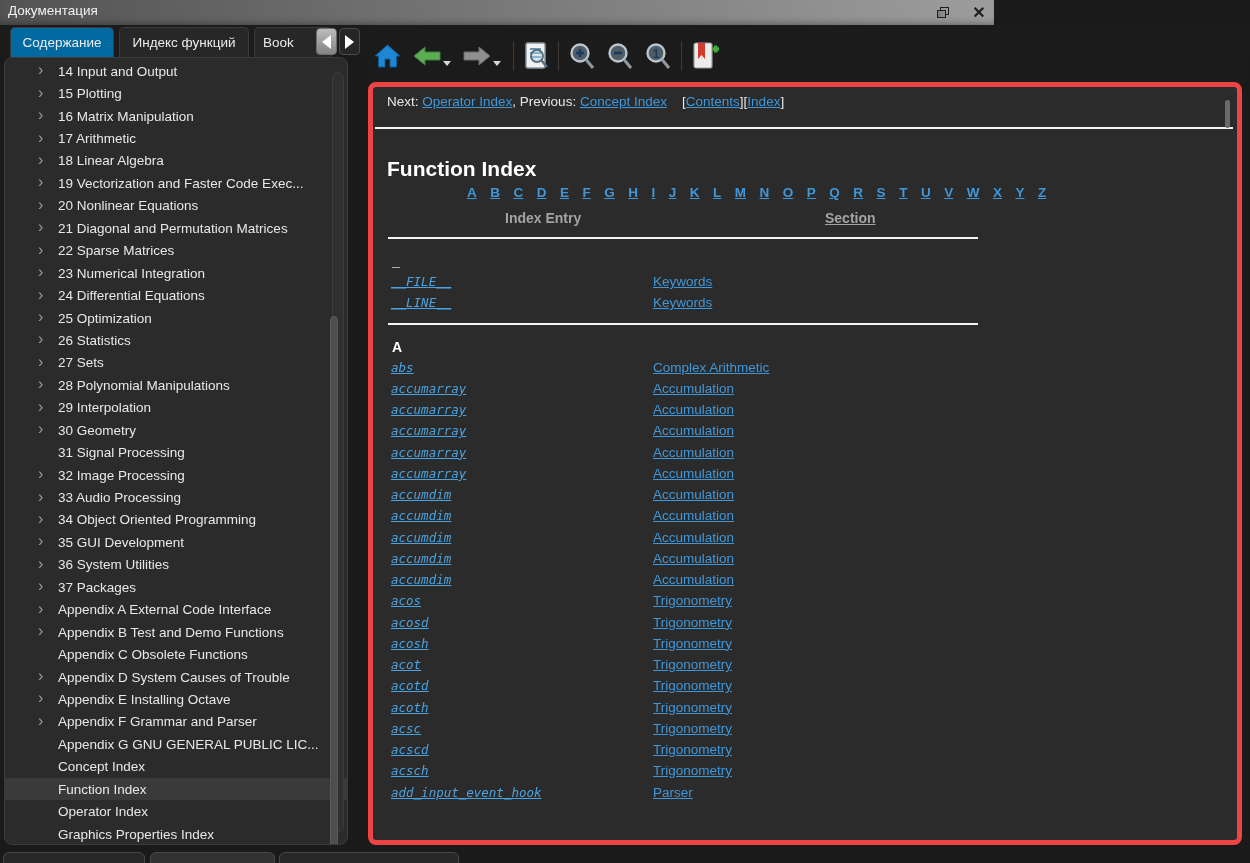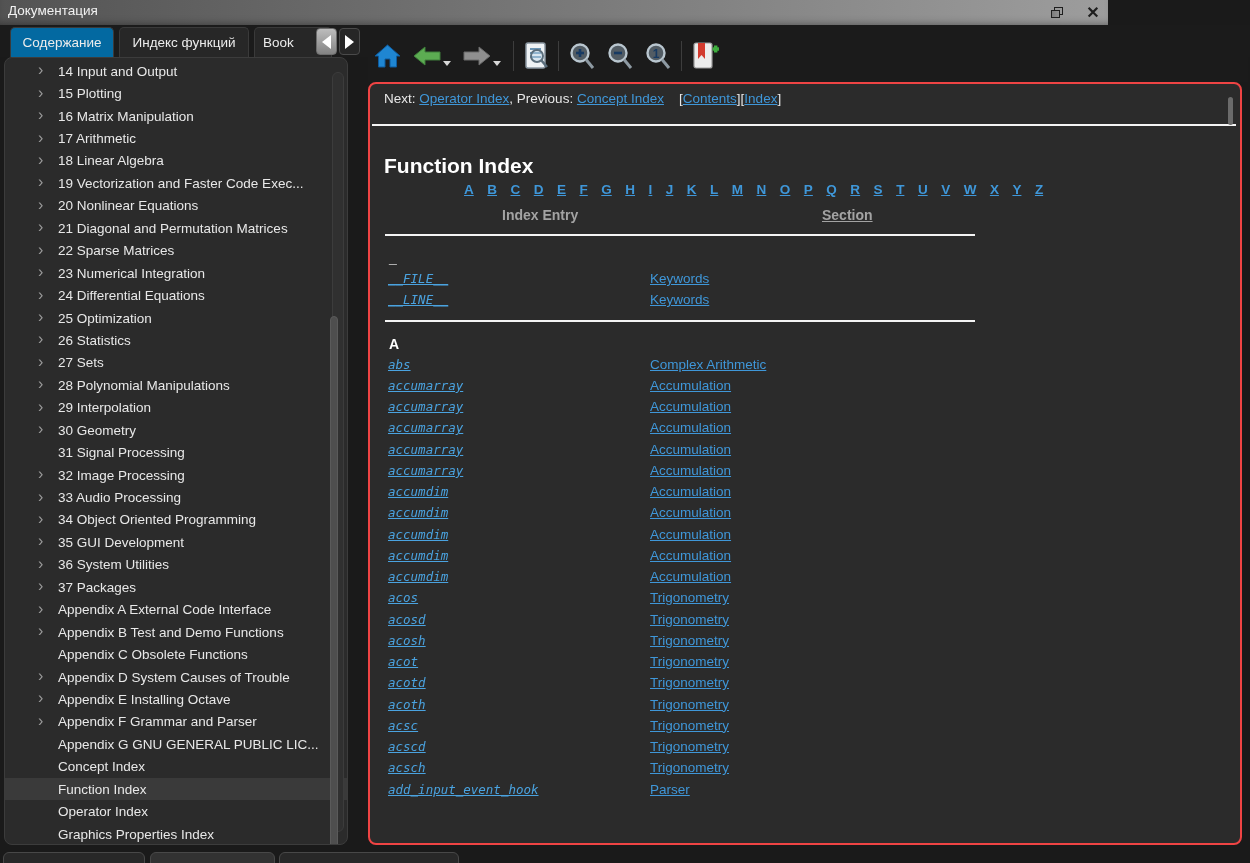--- a/index.html
+++ b/index.html
@@ -1,20 +1,20 @@
 <!DOCTYPE html>
 <html><head>
 <meta charset="utf-8">
 <style>
   * { margin:0; padding:0; box-sizing:border-box; }
   html,body { width:1250px; height:863px; overflow:hidden; background:#1a1a1a;
               font-family:"Liberation Sans", sans-serif; }
 
   
-  .titlebar { position:absolute; left:0; top:0; width:1108px; height:25px;
+  .titlebar { position:absolute; left:0; top:0; width:994px; height:25px;
               background:linear-gradient(to right,#535353,#9d9d9d);
               box-shadow:inset 0 -6px 8px -6px rgba(0,0,0,.45); }
   .titlebar .title { position:absolute; left:8px; top:3px; font-size:13.5px; color:#f2f2f2; }
   .win-controls { position:absolute; right:4px; top:0; height:25px; display:flex; align-items:center; gap:14px; }
   .winbtn { width:22px; height:20px; display:flex; align-items:center; justify-content:center; cursor:default; }
   .restore-glyph { position:relative; width:12px; height:11px; }
   .restore-glyph i { position:absolute; border:1.6px solid #1e1e1e; width:9px; height:8px; display:block; }
   .restore-glyph i:first-child { left:3px; top:0; }
   .restore-glyph i:last-child  { left:0; top:3px; background:linear-gradient(to right,#7c7c7c,#909090); }
   .close-glyph { font-size:16px; font-weight:bold; color:#1e1e1e; line-height:1; }
@@ -53,21 +53,21 @@
   
   .toolbar { position:absolute; left:368px; top:30px; width:880px; height:52px; background:#1b1b1b;
              display:flex; align-items:center; }
   .tbtn { height:40px; display:flex; align-items:center; justify-content:center; cursor:default; }
   .tsep { width:1px; height:30px; background:#3d3d3d; margin:0 8px; }
   .caret { width:0; height:0; border-left:4px solid transparent; border-right:4px solid transparent;
            border-top:5px solid #d8d8d8; margin:14px 4px 0 2px; }
 
   
   .content { position:absolute; left:368px; top:82px; width:874px; height:763px;
-             background:#2b2b2b; border:2px solid #ef4444; border-radius:8px; overflow:hidden;
+             background:#2b2b2b; border:5px solid #ef4444; border-radius:8px; overflow:hidden;
              color:#e8e8e8; }
   .navline { padding:7px 0 0 14px; font-size:13.5px; height:36px; }
   a.lnk { color:#3f97d9; text-decoration:underline; cursor:pointer; }
   .hr-full { border:none; border-top:2px solid #f4f4f4; margin:4px 4px 0 2px; }
   .hr-short { border:none; border-top:2px solid #f4f4f4; width:590px; margin-left:15px; }
   .page-title { margin:28px 0 0 14px; font-size:21px; font-weight:bold; color:#ffffff; }
   .jump-row { margin:22px 0 0 15px; font-size:14px; font-weight:bold; }
   .jump-underscore { margin-left:23px; font-weight:bold; }
   .letters { display:flex; gap:13.5px; margin:4px 0 0 94px; font-size:13.5px; font-weight:bold; }
   .col-headers { position:relative; height:18px; margin-top:10px; font-size:14px; font-weight:bold; color:#a3a3a3; }

